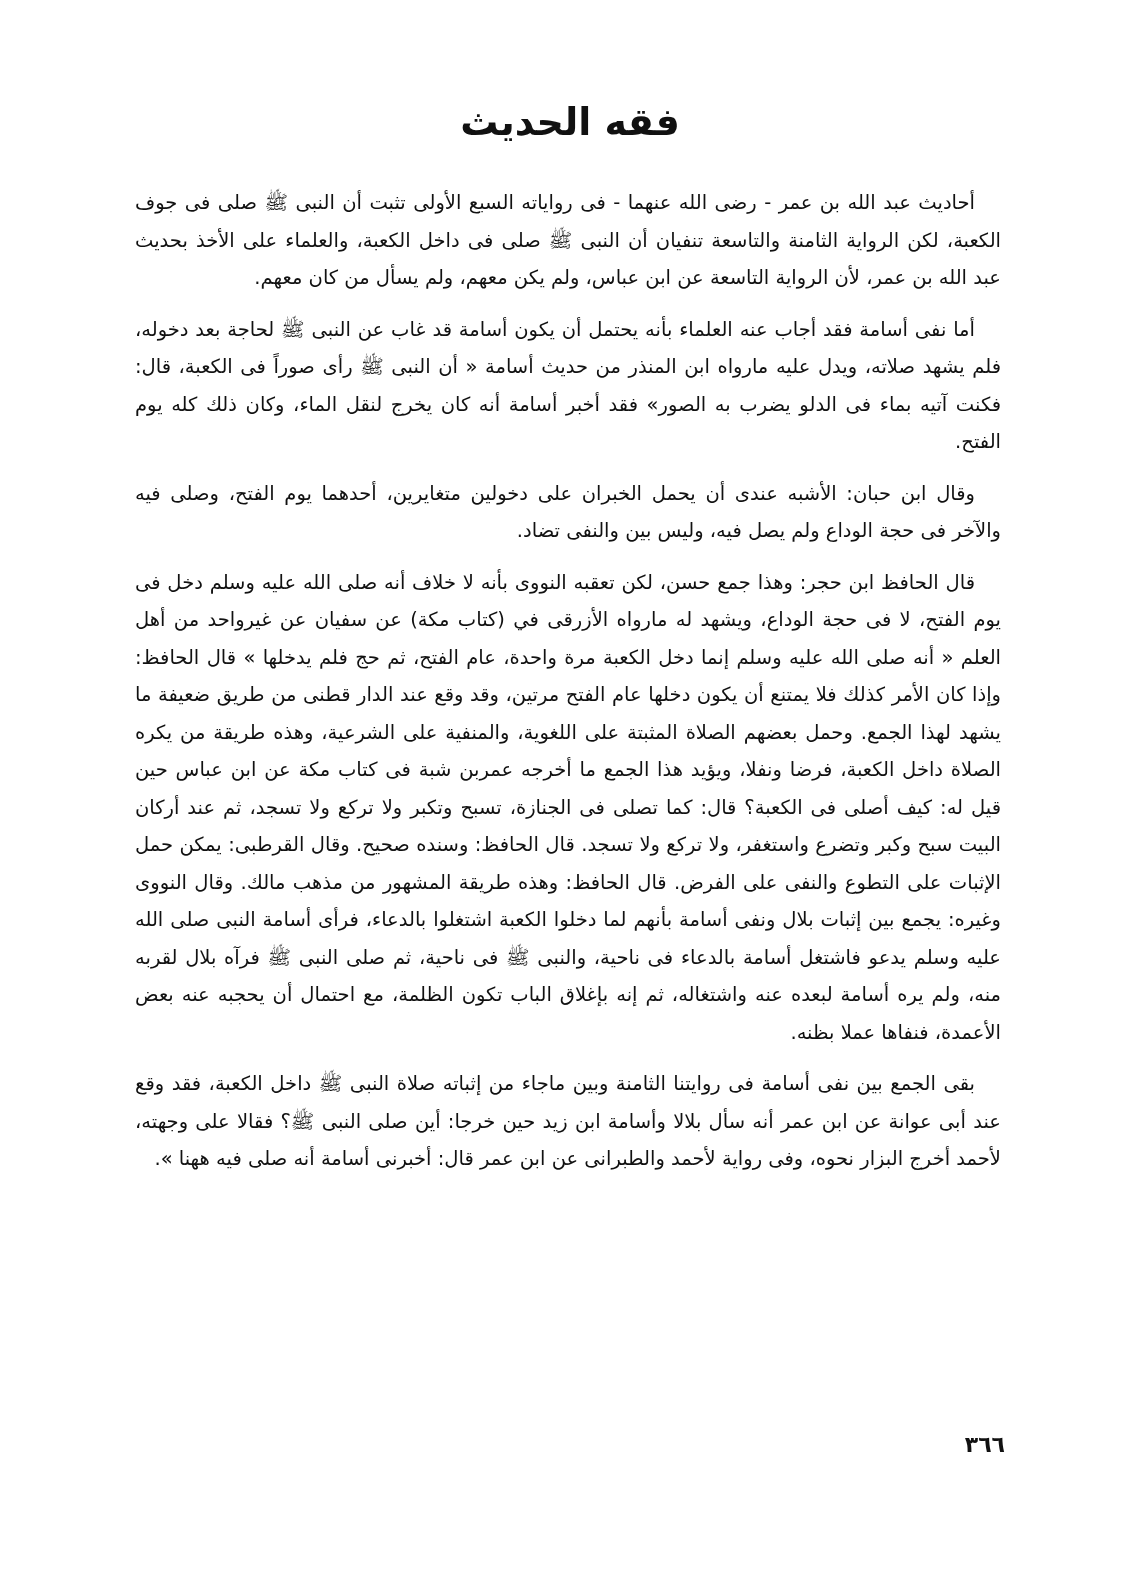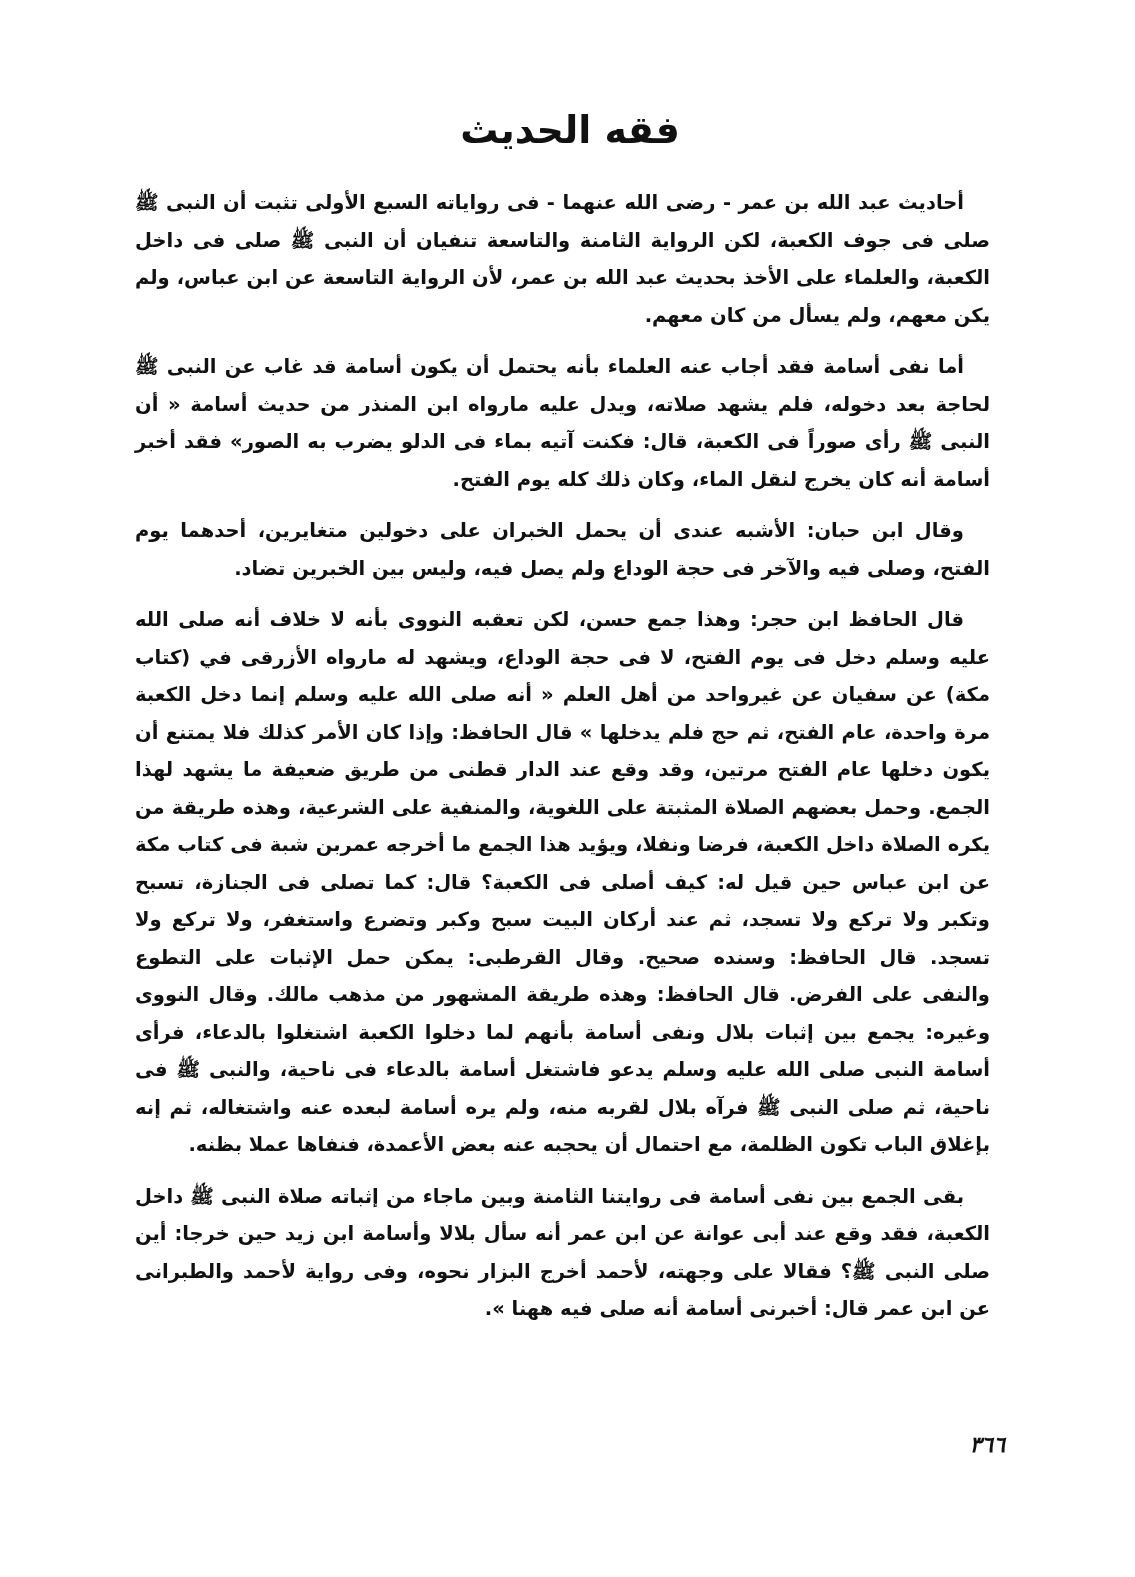--- a/index.html
+++ b/index.html
@@ -25,55 +25,53 @@
     }
     .title {
       position: absolute;
       top: 92px;
       left: 0;
       right: 0;
       text-align: center;
       font-size: 38px;
       font-weight: bold;
       line-height: 60px;
-      margin: 8px;
+      margin: 0;
     }
     .body-text {
       position: absolute;
       top: 184px;
       left: 0;
-      right: 15px;
-      font-weight: bold;
+      right: 4px;
     }
     .para {
       margin: 0 0 14px 0;
       font-size: 19.5px;
       line-height: 37.5px;
       text-align: justify;
       text-align-last: right;
       text-indent: 26px;
     }
     .page-number {
       position: absolute;
       top: 1432px;
       right: 0;
       font-size: 22px;
       font-weight: bold;
       letter-spacing: 1px;
-      font-style: italic;
     }
   </style>
 </head>
 <body>
 
 <div class="page">
   <h1 class="title">فقه الحديث</h1>
 
   <div class="body-text">
     <p class="para">أحاديث عبد الله بن عمر - رضى الله عنهما - فى رواياته السبع الأولى تثبت أن النبى ﷺ صلى فى جوف الكعبة، لكن الرواية الثامنة والتاسعة تنفيان أن النبى ﷺ صلى فى داخل الكعبة، والعلماء على الأخذ بحديث عبد الله بن عمر، لأن الرواية التاسعة عن ابن عباس، ولم يكن معهم، ولم يسأل من كان معهم.</p>
     <p class="para">أما نفى أسامة فقد أجاب عنه العلماء بأنه يحتمل أن يكون أسامة قد غاب عن النبى ﷺ لحاجة بعد دخوله، فلم يشهد صلاته، ويدل عليه مارواه ابن المنذر من حديث أسامة « أن النبى ﷺ رأى صوراً فى الكعبة، قال: فكنت آتيه بماء فى الدلو يضرب به الصور» فقد أخبر أسامة أنه كان يخرج لنقل الماء، وكان ذلك كله يوم الفتح.</p>
-    <p class="para">وقال ابن حبان: الأشبه عندى أن يحمل الخبران على دخولين متغايرين، أحدهما يوم الفتح، وصلى فيه والآخر فى حجة الوداع ولم يصل فيه، وليس بين الخبرين تضاد.</p>
+    <p class="para">وقال ابن حبان: الأشبه عندى أن يحمل الخبران على دخولين متغايرين، أحدهما يوم الفتح، وصلى فيه والآخر فى حجة الوداع ولم يصل فيه، وليس بين والنفى تضاد.</p>
     <p class="para">قال الحافظ ابن حجر: وهذا جمع حسن، لكن تعقبه النووى بأنه لا خلاف أنه صلى الله عليه وسلم دخل فى يوم الفتح، لا فى حجة الوداع، ويشهد له مارواه الأزرقى في (كتاب مكة) عن سفيان عن غيرواحد من أهل العلم « أنه صلى الله عليه وسلم إنما دخل الكعبة مرة واحدة، عام الفتح، ثم حج فلم يدخلها » قال الحافظ: وإذا كان الأمر كذلك فلا يمتنع أن يكون دخلها عام الفتح مرتين، وقد وقع عند الدار قطنى من طريق ضعيفة ما يشهد لهذا الجمع. وحمل بعضهم الصلاة المثبتة على اللغوية، والمنفية على الشرعية، وهذه طريقة من يكره الصلاة داخل الكعبة، فرضا ونفلا، ويؤيد هذا الجمع ما أخرجه عمربن شبة فى كتاب مكة عن ابن عباس حين قيل له: كيف أصلى فى الكعبة؟ قال: كما تصلى فى الجنازة، تسبح وتكبر ولا تركع ولا تسجد، ثم عند أركان البيت سبح وكبر وتضرع واستغفر، ولا تركع ولا تسجد. قال الحافظ: وسنده صحيح. وقال القرطبى: يمكن حمل الإثبات على التطوع والنفى على الفرض. قال الحافظ: وهذه طريقة المشهور من مذهب مالك. وقال النووى وغيره: يجمع بين إثبات بلال ونفى أسامة بأنهم لما دخلوا الكعبة اشتغلوا بالدعاء، فرأى أسامة النبى صلى الله عليه وسلم يدعو فاشتغل أسامة بالدعاء فى ناحية، والنبى ﷺ فى ناحية، ثم صلى النبى ﷺ فرآه بلال لقربه منه، ولم يره أسامة لبعده عنه واشتغاله، ثم إنه بإغلاق الباب تكون الظلمة، مع احتمال أن يحجبه عنه بعض الأعمدة، فنفاها عملا بظنه.</p>
     <p class="para">بقى الجمع بين نفى أسامة فى روايتنا الثامنة وبين ماجاء من إثباته صلاة النبى ﷺ داخل الكعبة، فقد وقع عند أبى عوانة عن ابن عمر أنه سأل بلالا وأسامة ابن زيد حين خرجا: أين صلى النبى ﷺ؟ فقالا على وجهته، لأحمد أخرج البزار نحوه، وفى رواية لأحمد والطبرانى عن ابن عمر قال: أخبرنى أسامة أنه صلى فيه ههنا ».</p>
   </div>
 
   <div class="page-number">٣٦٦</div>
 </div>
 
 </body></html>

